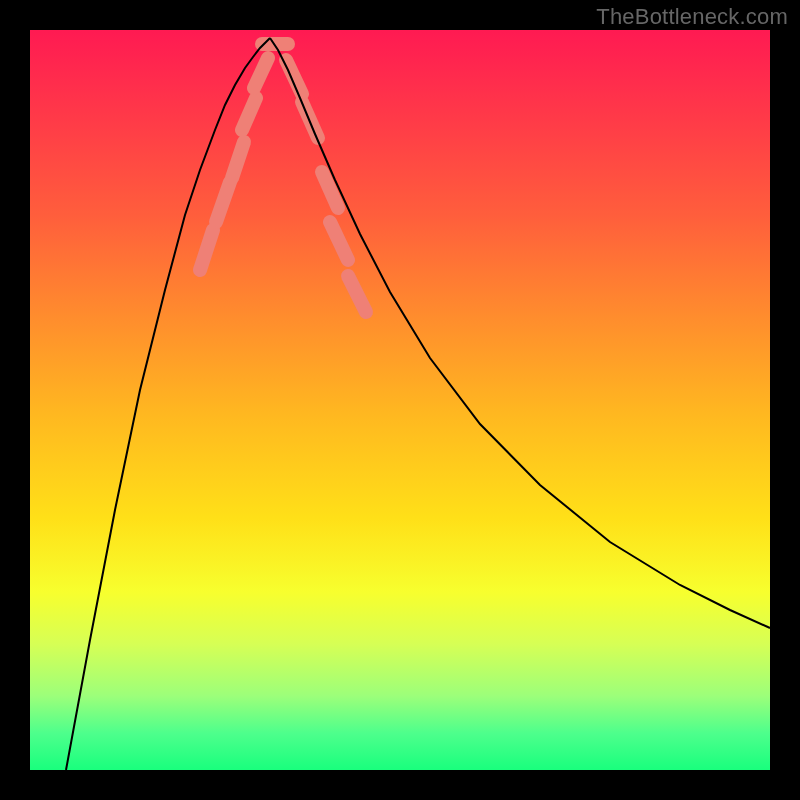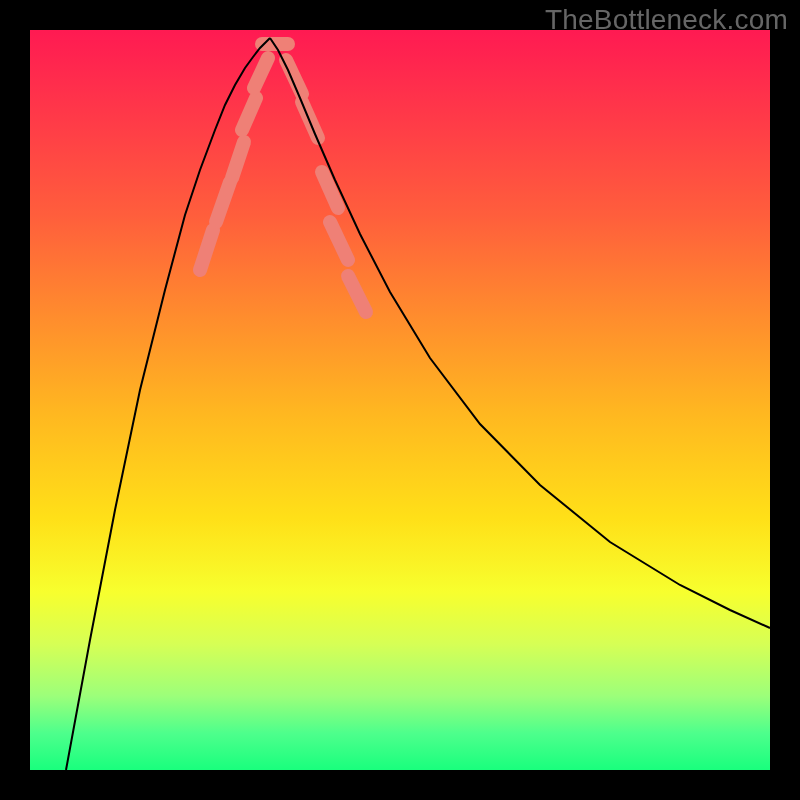--- a/index.html
+++ b/index.html
@@ -45,21 +45,21 @@
     top: 0;
     width: 740px;
     height: 740px;
     overflow: visible;
   }
   .watermark {
     position: absolute;
     top: 4px;
     right: 12px;
     color: #666;
-    font-size: 28px;
+    font-size: 22px;
     letter-spacing: 0.2px;
     font-weight: 400;
     user-select: none;
   }
   .curve {
     fill: none;
     stroke: #000;
     stroke-width: 2;
   }
   .highlight {

